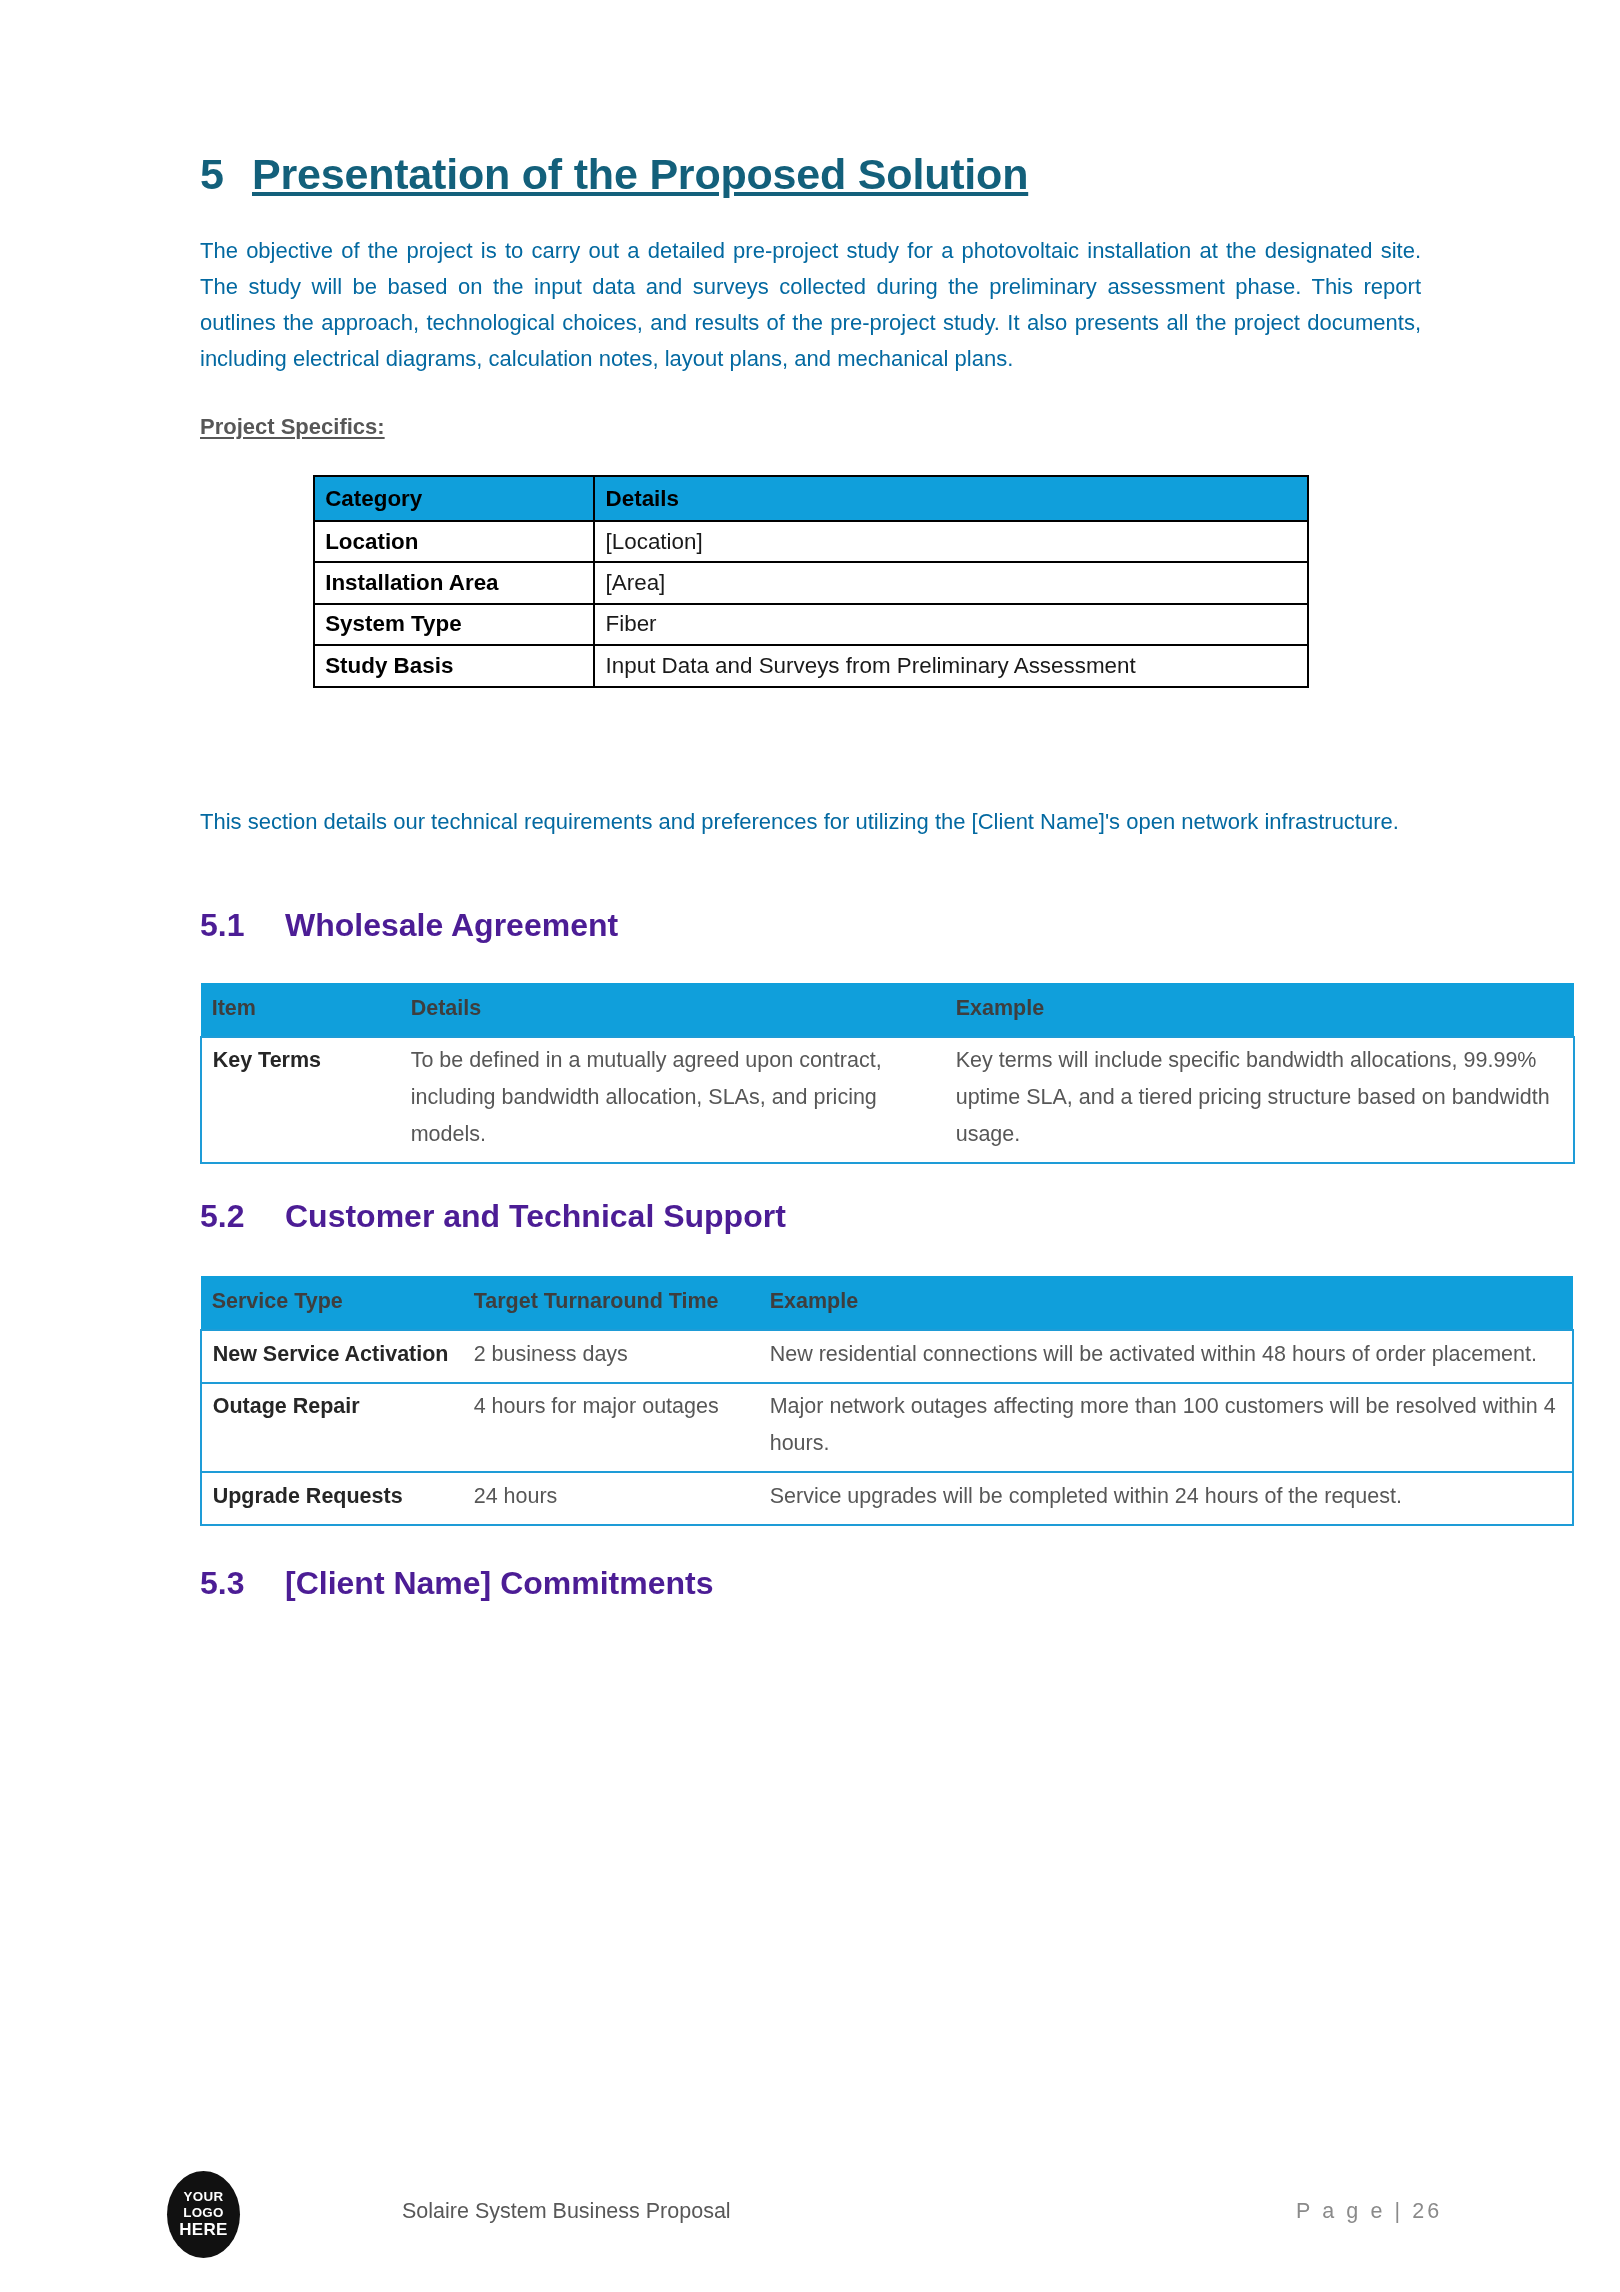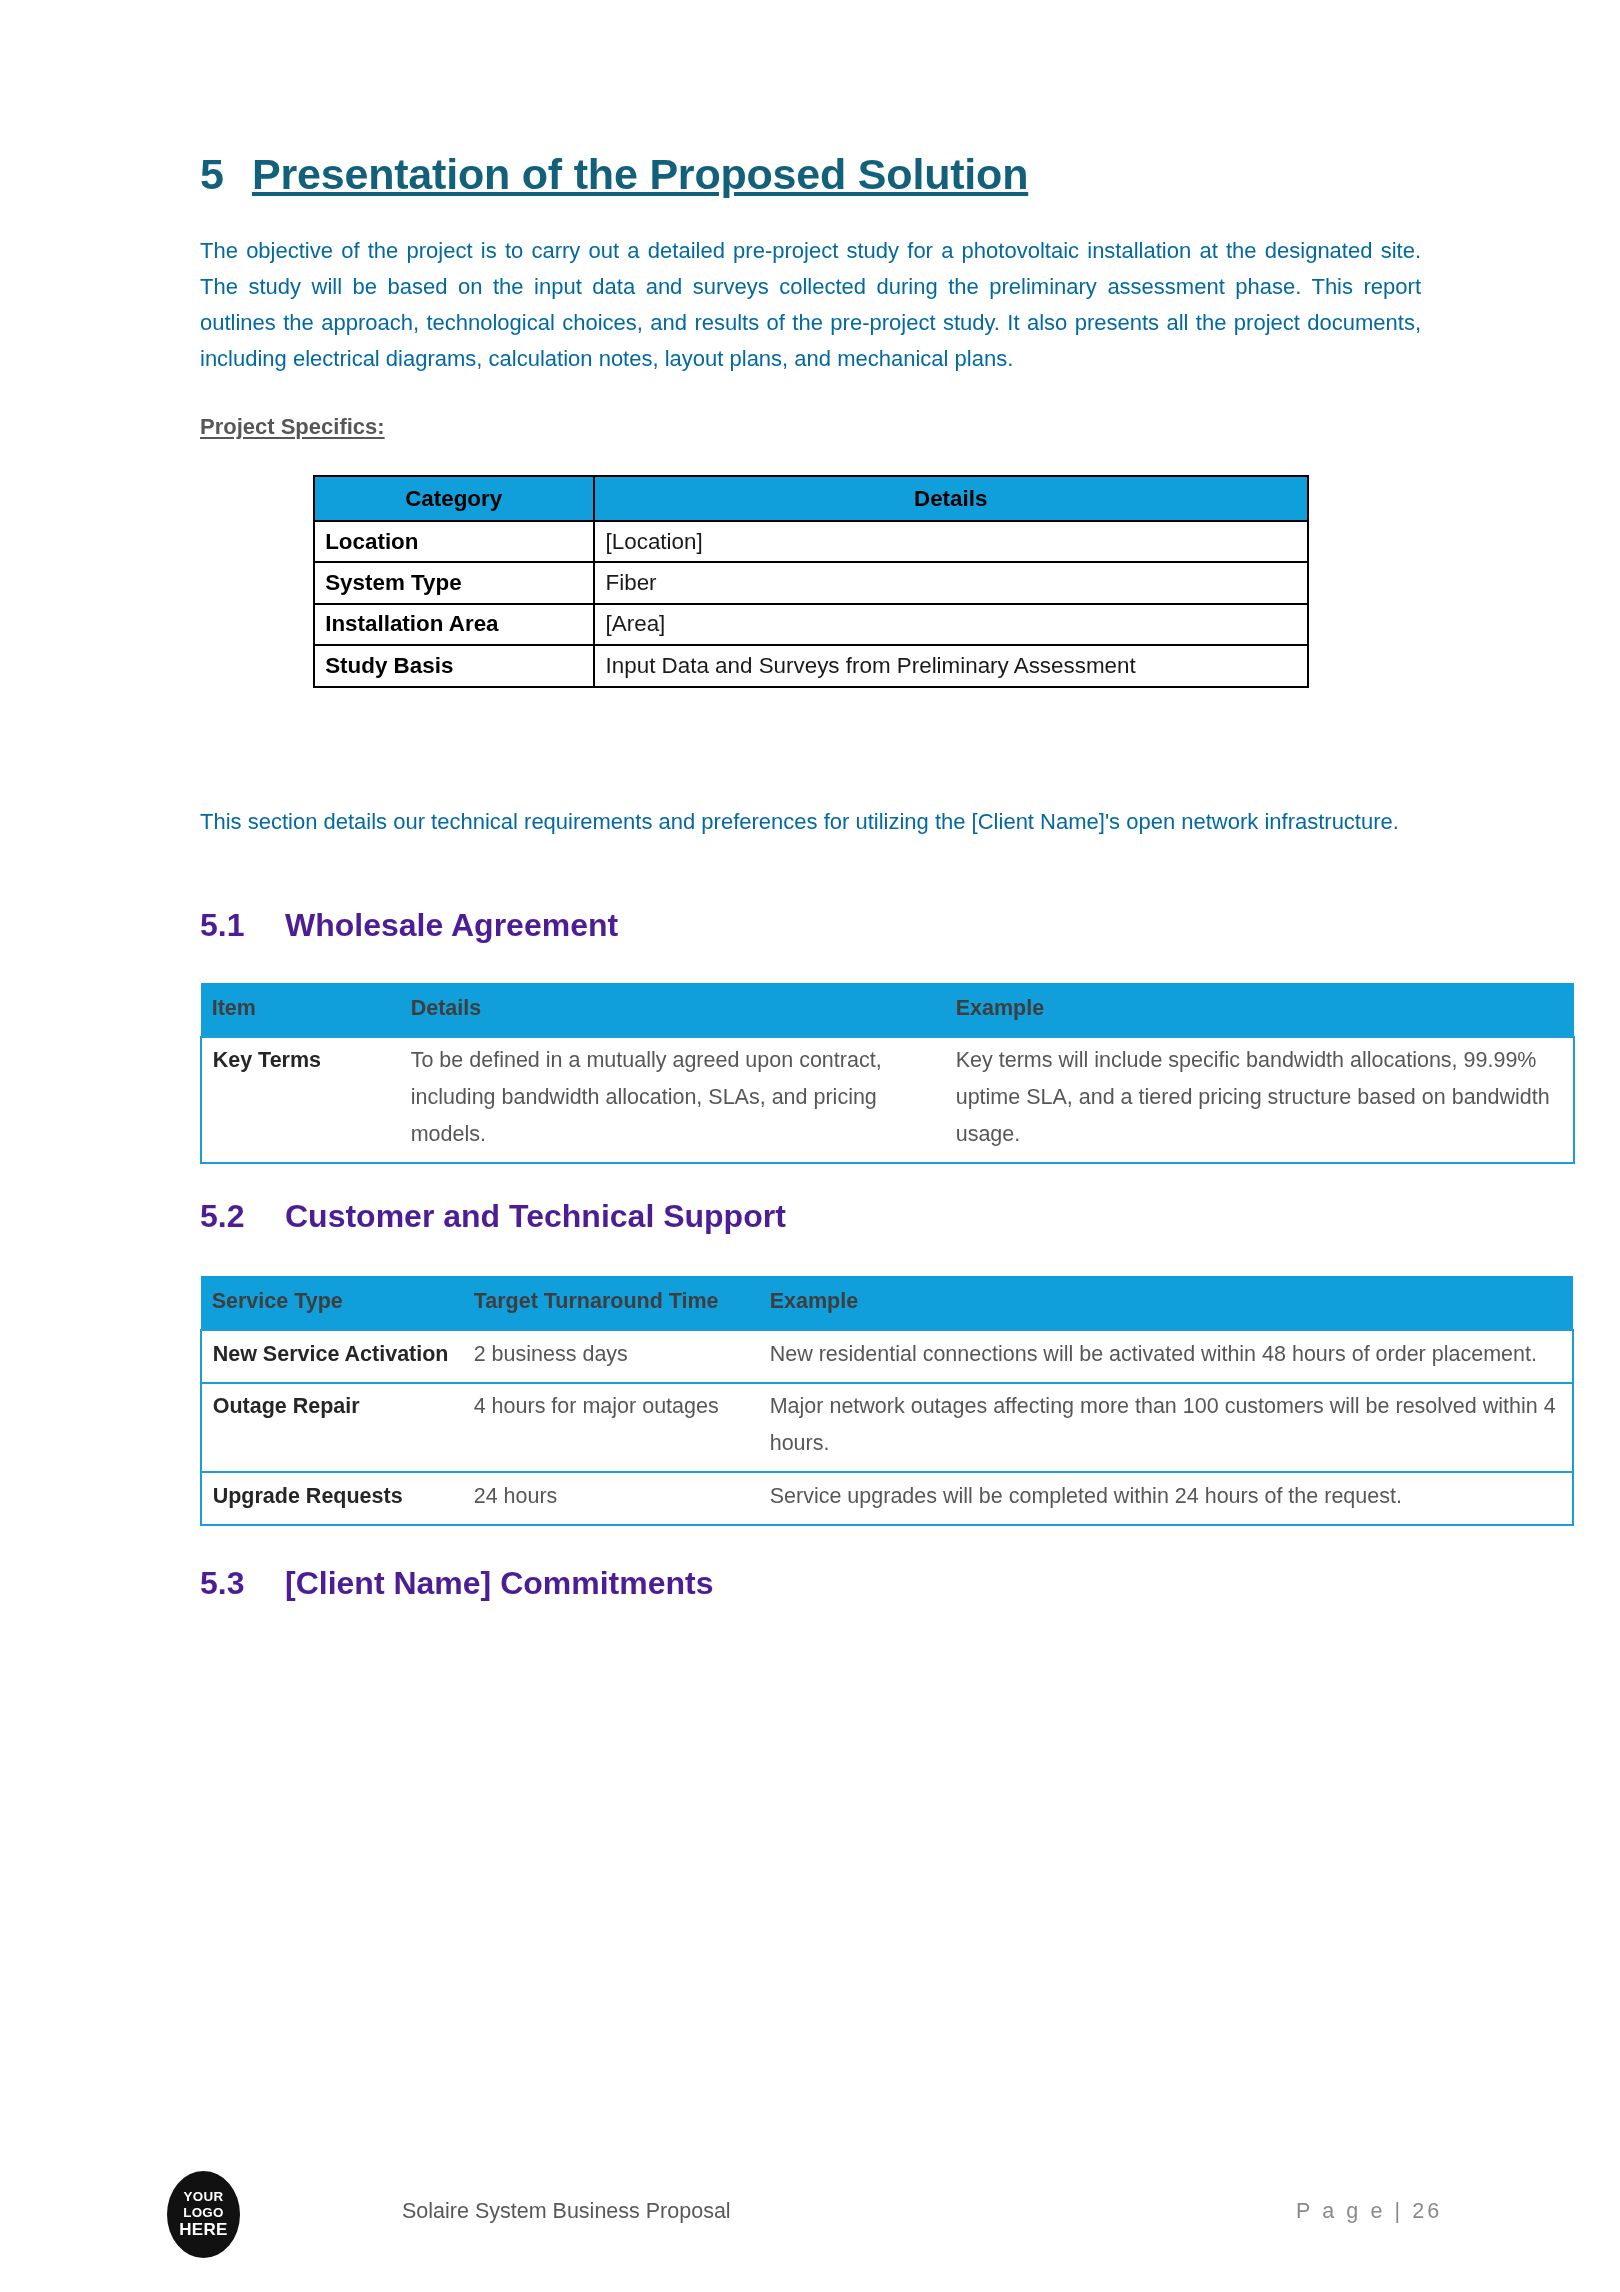--- a/index.html
+++ b/index.html
@@ -82,21 +82,21 @@
     border: 2.2px solid #000000;
     padding: 2.7px 10.7px;
     font-size: 22.4px;
     line-height: 34px;
     vertical-align: middle;
   }
   .tbl1 thead th {
     background: #109FDB;
     color: #000000;
     font-weight: bold;
-    text-align: center;
+    text-align: left;
     padding: 4.5px 10.7px;
   }
   .tbl1 td.k {
     font-weight: bold;
     color: #000000;
     width: 257px;
   }
   .tbl1 td.v {
     font-weight: 400;
     color: #1a1a1a;
@@ -216,26 +216,26 @@
           <th style="width:257px">Category</th>
           <th>Details</th>
         </tr>
       </thead>
       <tbody>
         <tr>
           <td class="k">Location</td>
           <td class="v">[Location]</td>
         </tr>
         <tr>
+          <td class="k">Installation Area</td>
+          <td class="v">[Area]</td>
+        </tr>
+        <tr>
           <td class="k">System Type</td>
           <td class="v">Fiber</td>
-        </tr>
-        <tr>
-          <td class="k">Installation Area</td>
-          <td class="v">[Area]</td>
         </tr>
         <tr>
           <td class="k">Study Basis</td>
           <td class="v">Input Data and Surveys from Preliminary Assessment</td>
         </tr>
       </tbody>
     </table>
 
     <div style="height:116px"></div>
     <p class="body" style="text-align:left">This section details our technical requirements and preferences for utilizing the [Client Name]'s open network infrastructure.</p>

